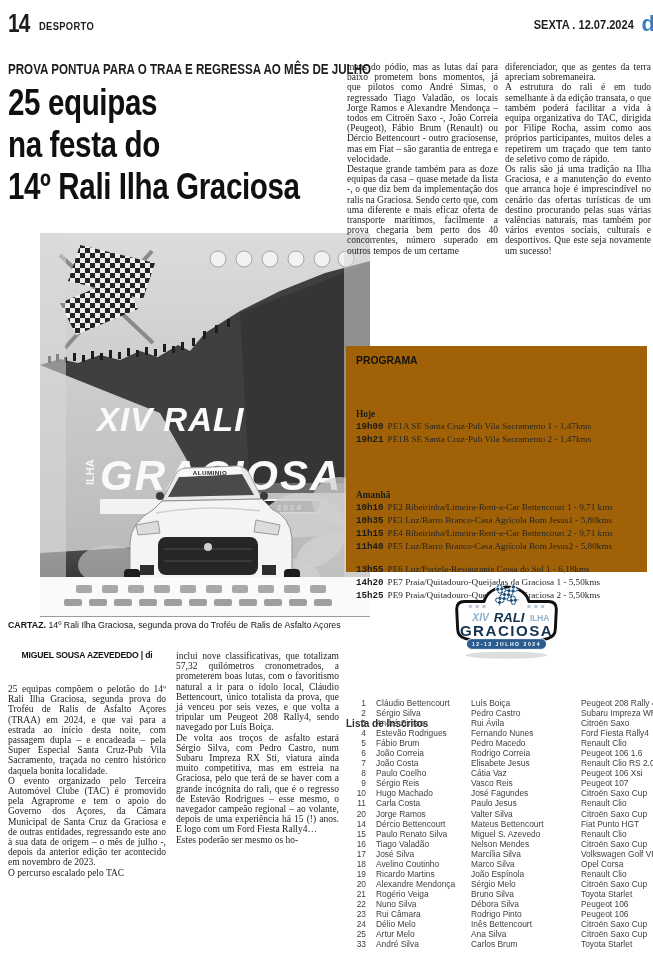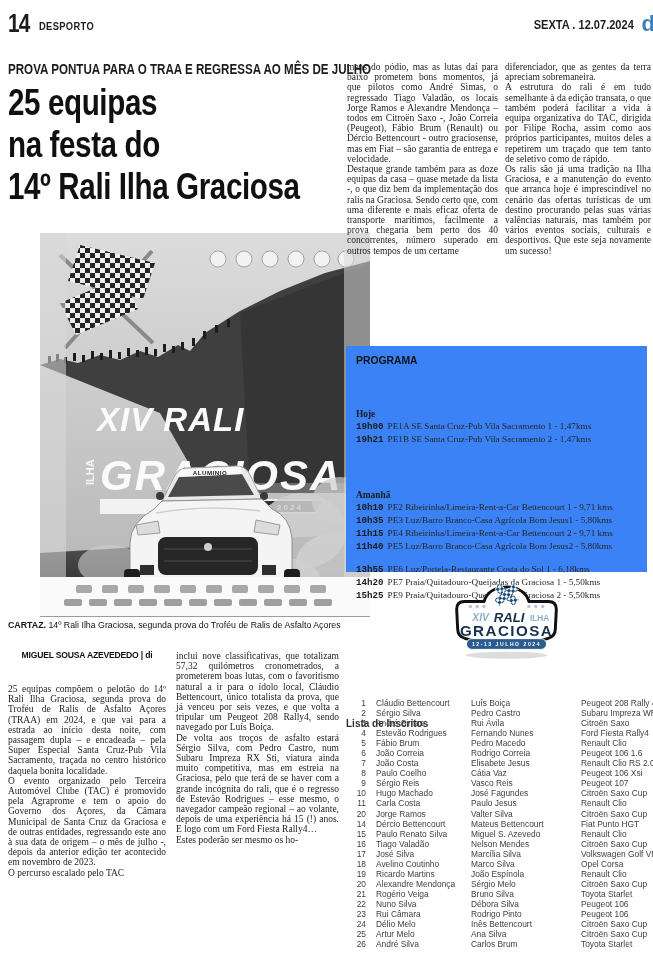--- a/index.html
+++ b/index.html
@@ -37,21 +37,21 @@
   .body-col{font:400 9.5px/10.2px "Liberation Serif",serif;text-align:justify;color:#1d1d1d;}
   .body-col p{margin:0;}
   .col1{top:684px;left:8px;width:158px;}
   .col2{top:651px;left:176px;width:163px;}
   .col3{top:62px;left:347px;width:151px;}
   .col4{top:62px;left:505px;width:146px;}
   .byline{top:650px;left:8px;width:158px;text-align:center;color:#111;
     font:700 8.6px/10px "Liberation Sans",sans-serif;letter-spacing:-.2px;}
 
   
-  .programa{top:346px;left:346px;width:301px;height:226px;background:#3b82f6;
+  .programa{top:346px;left:346px;width:301px;height:226px;background:#a16207;
     box-sizing:border-box;padding:8px 10px;}
   .programa-title{font:800 11.5px/12px "Liberation Sans",sans-serif;color:#111;
     transform:scaleX(.9);transform-origin:left top;margin-bottom:12px;}
   .pg-group{margin-top:9px;}
   .pg-group:first-of-type{margin-top:0;}
   .pg-heading{font:700 9.4px/12.2px "Liberation Serif",serif;color:#1b1b1b;margin-top:42px;}
   .pg-heading:empty{display:none;}
   .pg-line{font:400 9.2px/12.2px "Liberation Serif",serif;color:#252525;white-space:nowrap;}
   .pg-line .t{font-weight:700;color:#1b1b1b;margin-right:4px;font-family:Liberation Mono, monospace;}
   .pg-finale{margin-top:9px;}
@@ -485,18 +485,18 @@
     </div>
 
     <div class="entry-row">
       <span class="num">25</span>
       <span>Artur Melo</span>
       <span>Ana Silva</span>
       <span>Citroën Saxo Cup</span>
     </div>
 
     <div class="entry-row">
-      <span class="num">26</span>
+      <span class="num">33</span>
       <span>André Silva</span>
       <span>Carlos Brum</span>
       <span>Toyota Starlet</span>
     </div>
   </div>
 
 </body></html>

